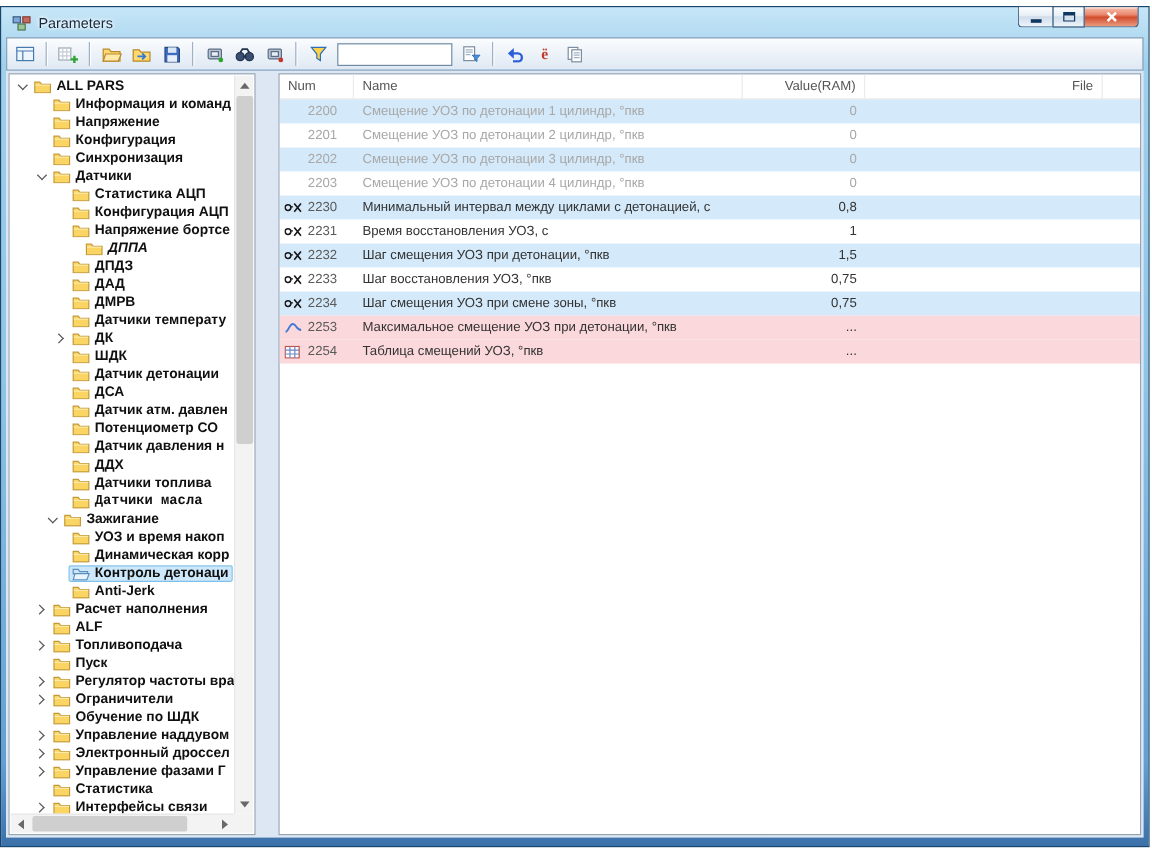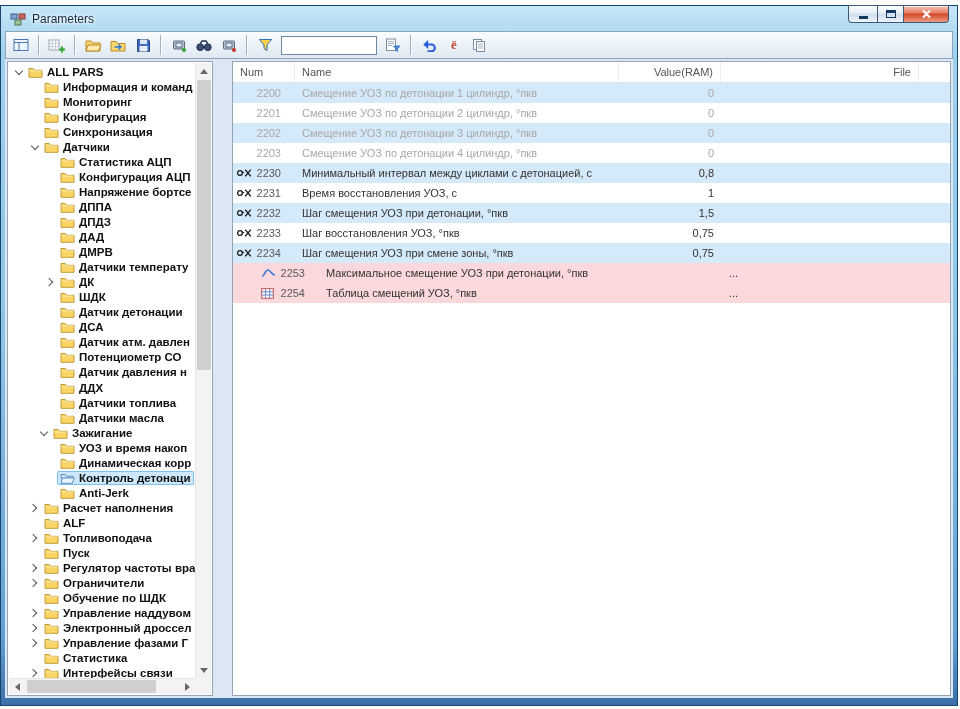--- a/index.html
+++ b/index.html
@@ -65,21 +65,21 @@
   .thead{display:flex;height:21px;box-sizing:border-box;border-bottom:1px solid #e3e3e3;color:#555;align-items:center;}
   .th{display:flex;align-items:center;height:100%;padding:0 7px;box-sizing:border-box;border-right:1px solid #ececec;}
   .th-num{width:62px;}
   .th-name{width:324px;}
   .th-value{width:102px;justify-content:flex-end;}
   .th-file{width:198px;justify-content:flex-end;}
   .th-fill{flex:1;border-right:none;}
   .trow{display:flex;height:20px;align-items:center;box-sizing:border-box;}
   .tone-blue{background:#d4e9f9;}
   .tone-white{background:#ffffff;}
-  .tone-pink{background:#fbd8db;padding-left:24px;}
+  .tone-pink{background:#fbd8db;}
   .trow.dim{color:#a8a8a8;}
   .trow.dim .numtxt{color:#a8a8a8;}
   .td{box-sizing:border-box;}
   .td-num{width:62px;display:flex;align-items:center;padding:0 14px 0 4px;}
   .pic{width:17px;min-width:17px;display:flex;align-items:center;}
   .numtxt{flex:1;text-align:right;color:#5a5a5a;}
   .td-name{width:324px;padding:0 7px;overflow:hidden;white-space:nowrap;}
   .td-value{width:102px;text-align:right;padding-right:7px;}
   .td-file{flex:1;}
 </style>
@@ -263,21 +263,21 @@
   </div>
           <div class="tree-item" style="padding-left: 19px;">
     <span class="chev chev-none"></span>
     <span class="row-content">
       <span class="folder">
                 <svg width="15" height="12" viewBox="0 0 15 12">
                   <path d="M1 2.5h4.2l1.4 1.8H14v7H1z" fill="#fbd563" stroke="#c29a3a"></path>
                   <path d="M1.5 5h12" stroke="#fdeaa8"></path>
                 </svg>
               </span>
-      <span class="tlabel">Мониторинг</span>
+      <span class="tlabel">Напряжение</span>
     </span>
   </div>
           <div class="tree-item" style="padding-left: 19px;">
     <span class="chev chev-none"></span>
     <span class="row-content">
       <span class="folder">
                 <svg width="15" height="12" viewBox="0 0 15 12">
                   <path d="M1 2.5h4.2l1.4 1.8H14v7H1z" fill="#fbd563" stroke="#c29a3a"></path>
                   <path d="M1.5 5h12" stroke="#fdeaa8"></path>
                 </svg>
@@ -340,21 +340,21 @@
     <span class="row-content">
       <span class="folder">
                 <svg width="15" height="12" viewBox="0 0 15 12">
                   <path d="M1 2.5h4.2l1.4 1.8H14v7H1z" fill="#fbd563" stroke="#c29a3a"></path>
                   <path d="M1.5 5h12" stroke="#fdeaa8"></path>
                 </svg>
               </span>
       <span class="tlabel">Напряжение бортсе</span>
     </span>
   </div>
-          <div class="tree-item" style="padding-left: 35px;">
+          <div class="tree-item" style="padding-left: 46px; font-style: italic;">
     <span class="chev chev-none"></span>
     <span class="row-content">
       <span class="folder">
                 <svg width="15" height="12" viewBox="0 0 15 12">
                   <path d="M1 2.5h4.2l1.4 1.8H14v7H1z" fill="#fbd563" stroke="#c29a3a"></path>
                   <path d="M1.5 5h12" stroke="#fdeaa8"></path>
                 </svg>
               </span>
       <span class="tlabel">ДППА</span>
     </span>
@@ -510,21 +510,21 @@
     <span class="row-content">
       <span class="folder">
                 <svg width="15" height="12" viewBox="0 0 15 12">
                   <path d="M1 2.5h4.2l1.4 1.8H14v7H1z" fill="#fbd563" stroke="#c29a3a"></path>
                   <path d="M1.5 5h12" stroke="#fdeaa8"></path>
                 </svg>
               </span>
       <span class="tlabel">Датчики топлива</span>
     </span>
   </div>
-          <div class="tree-item" style="padding-left: 35px;">
+          <div class="tree-item" style="padding-left: 35px; font-family: Liberation Mono, monospace;">
     <span class="chev chev-none"></span>
     <span class="row-content">
       <span class="folder">
                 <svg width="15" height="12" viewBox="0 0 15 12">
                   <path d="M1 2.5h4.2l1.4 1.8H14v7H1z" fill="#fbd563" stroke="#c29a3a"></path>
                   <path d="M1.5 5h12" stroke="#fdeaa8"></path>
                 </svg>
               </span>
       <span class="tlabel">Датчики масла</span>
     </span>

